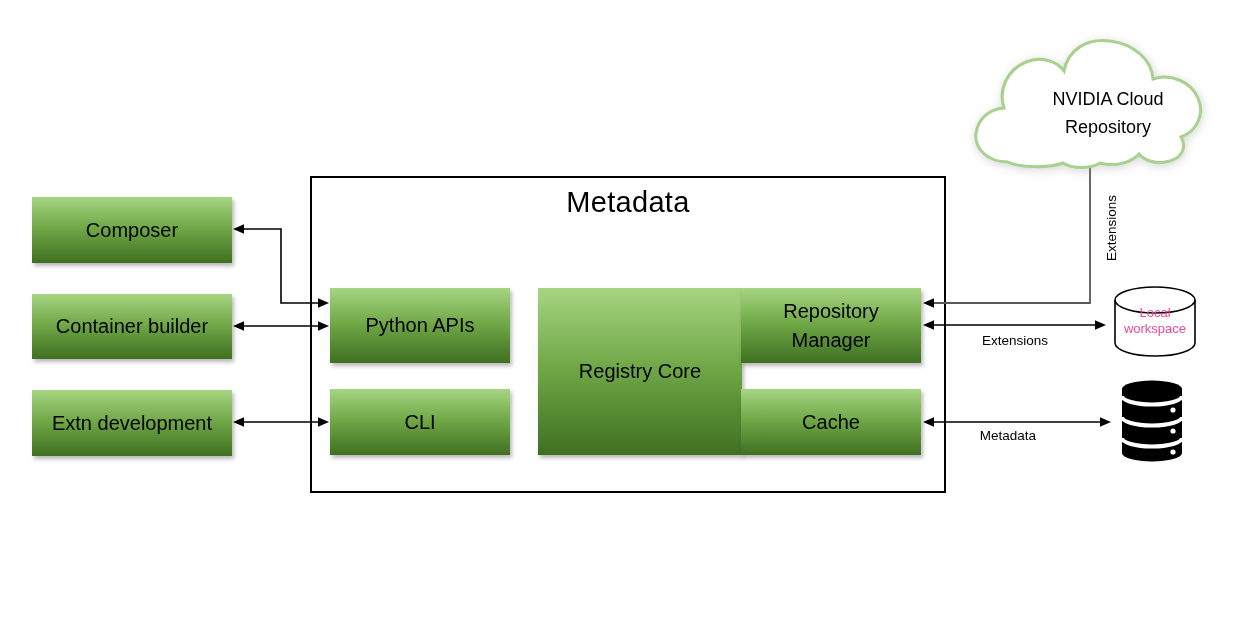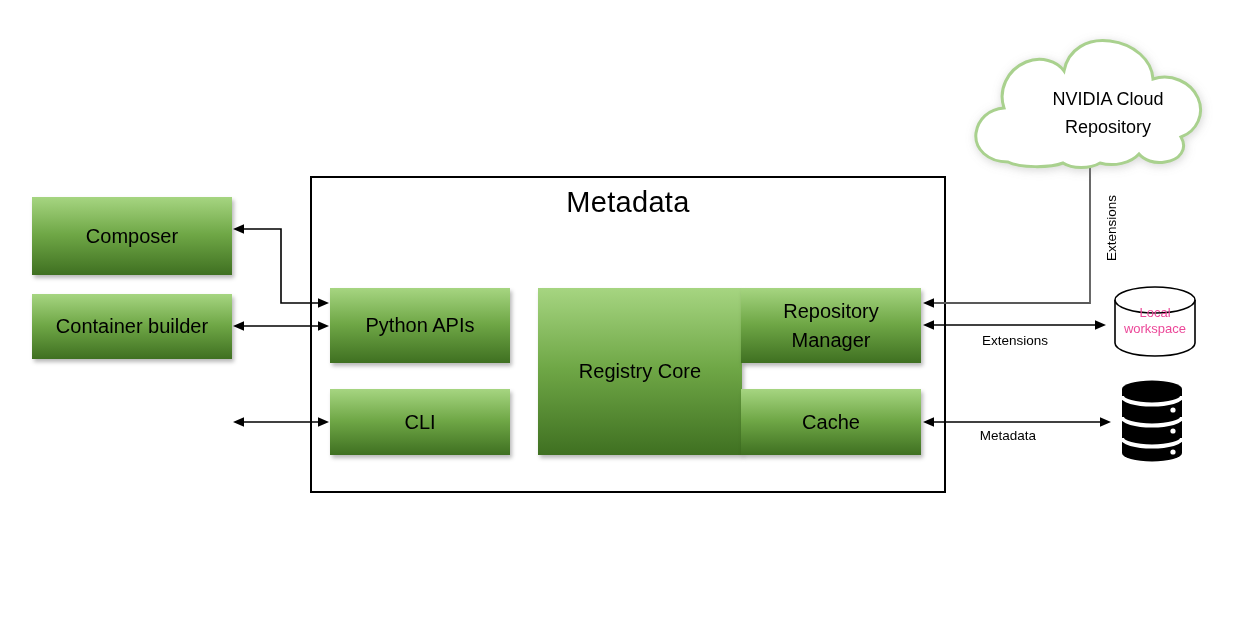--- a/index.html
+++ b/index.html
@@ -66,25 +66,28 @@
 </style>
 </head>
 <body>
 
 <div class="canvas">
 
   <div class="registry-frame">
     <div class="registry-title">Metadata</div>
   </div>
 
-  <div class="gbox" style="left:32px;top:197px;width:200px;height:78px">
+  <div class="gbox" style="left:32px;top:197px;width:200px;height:66px">
     <span>Composer</span>
   </div>
   <div class="gbox" style="left:32px;top:294px;width:200px;height:65px">
     <span>Container builder</span>
+  </div>
+  <div class="gbox" style="left:32px;top:390px;width:200px;height:66px">
+    <span>Extn development</span>
   </div>
 
   <div class="gbox" style="left:330px;top:288px;width:180px;height:75px">
     <span>Python APIs</span>
   </div>
   <div class="gbox" style="left:330px;top:389px;width:180px;height:66px">
     <span>CLI</span>
   </div>
   <div class="gbox" style="left:538px;top:288px;width:204px;height:167px">
     <span>Registry Core</span>

